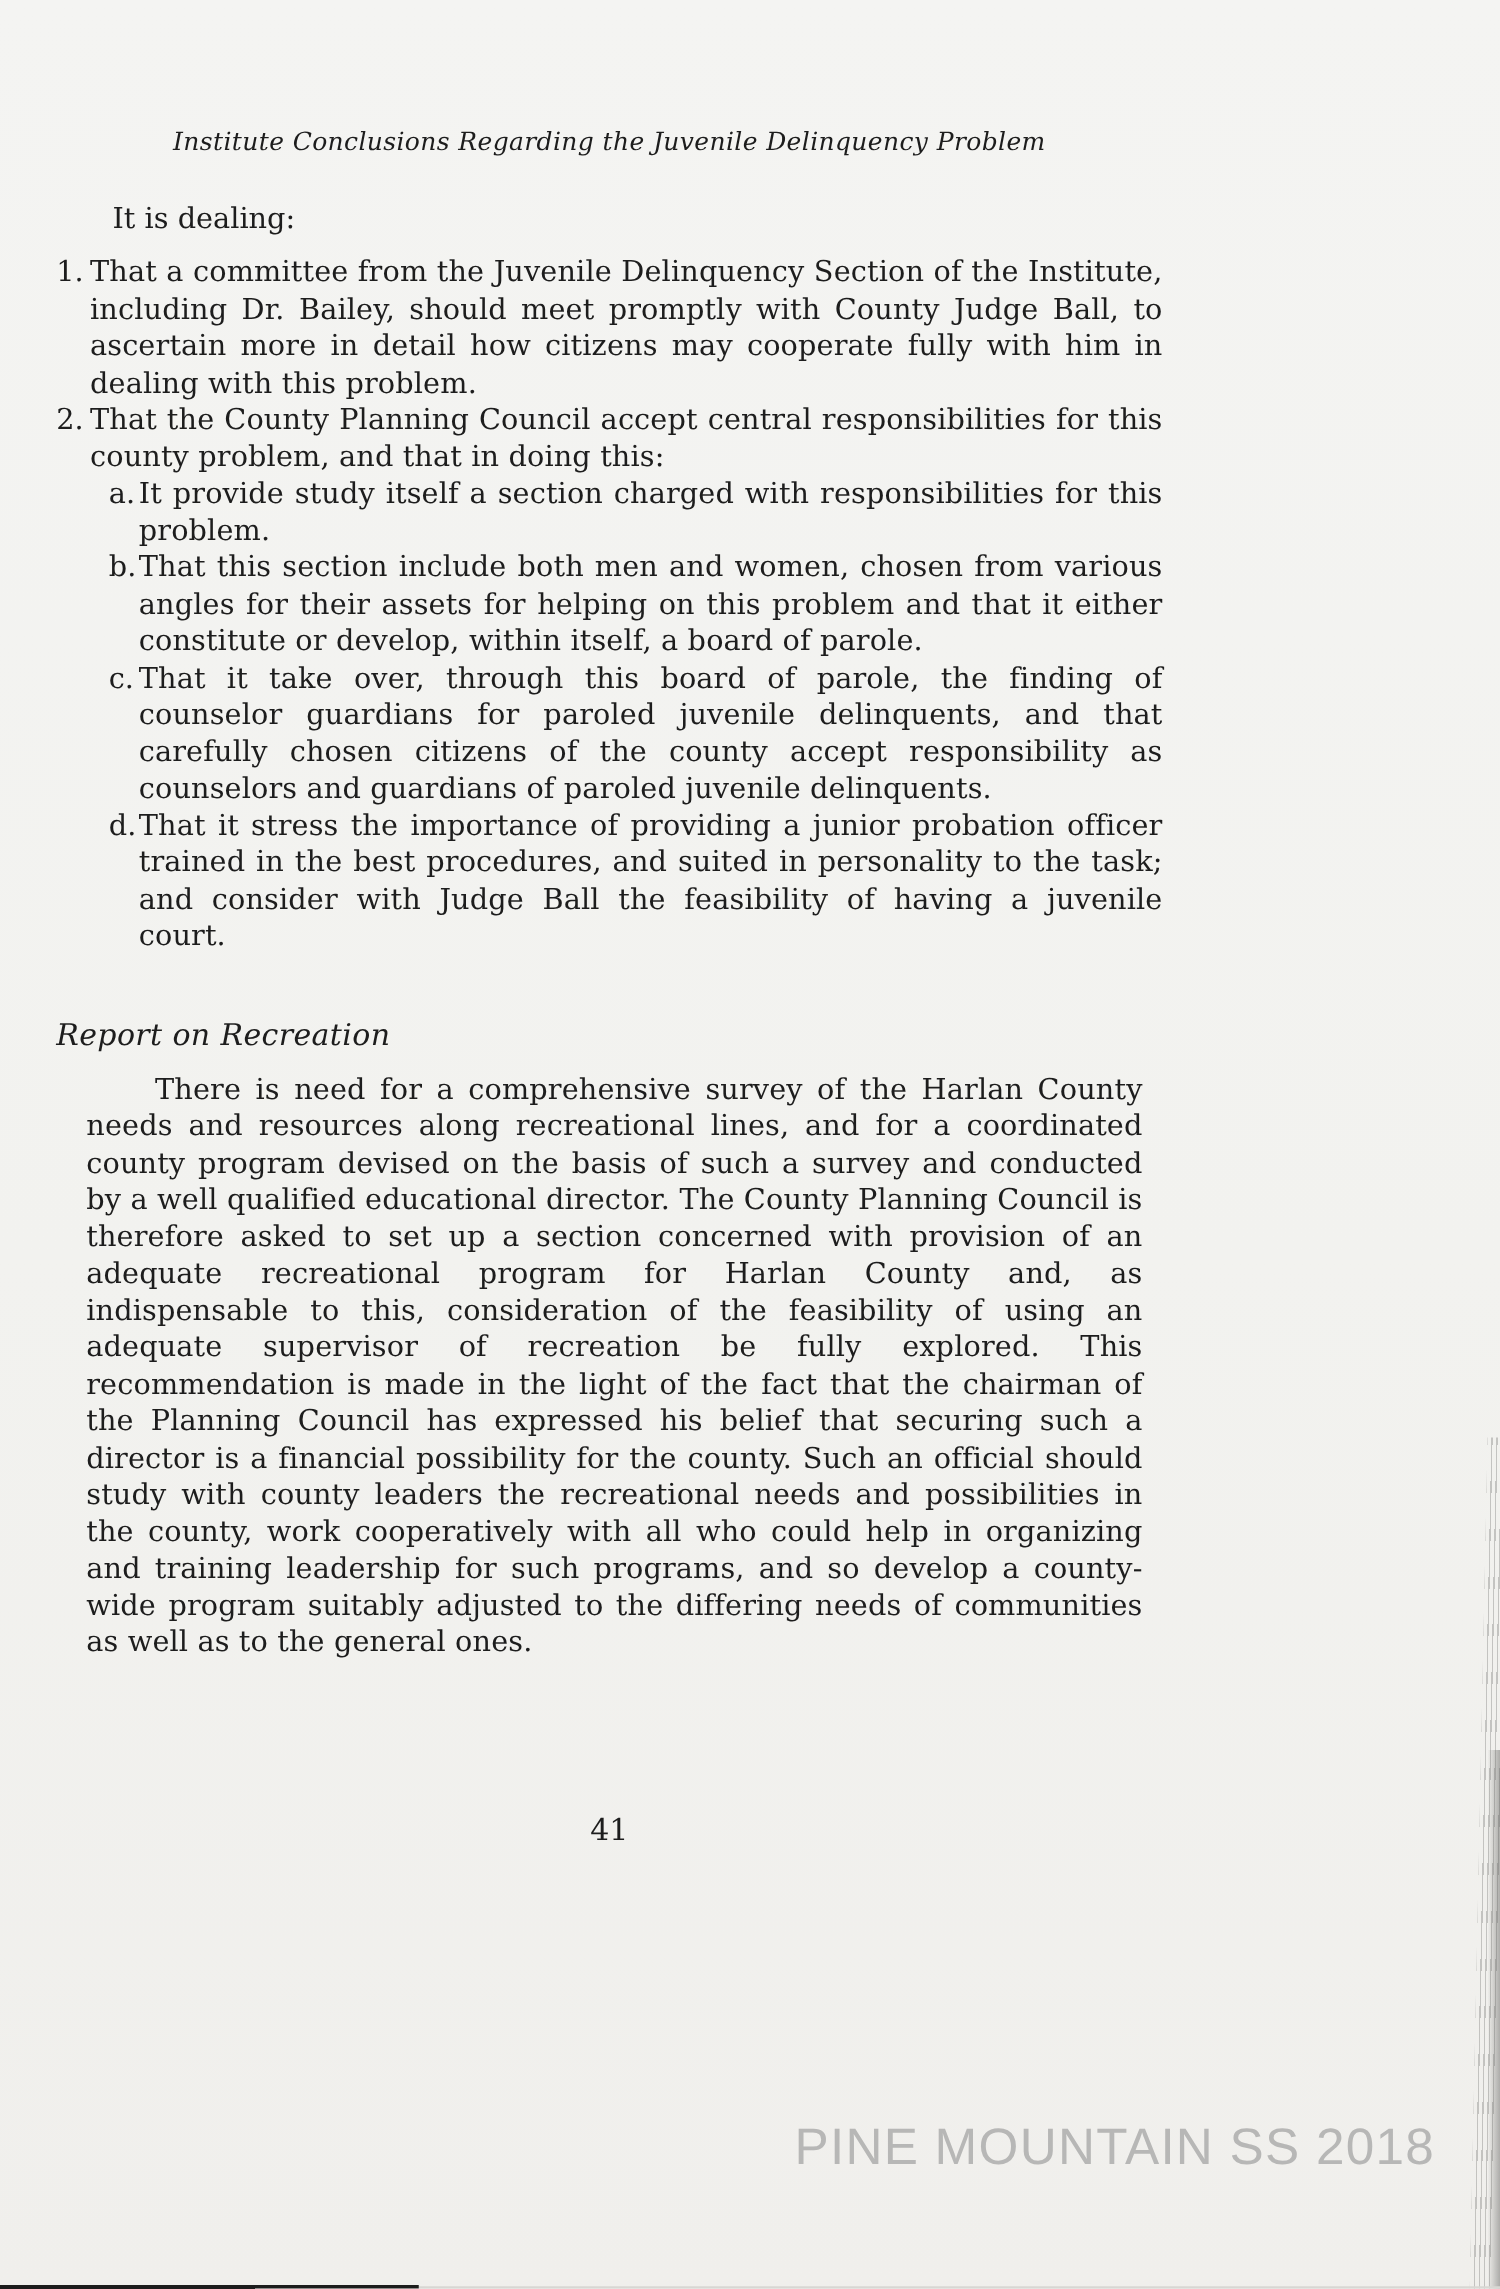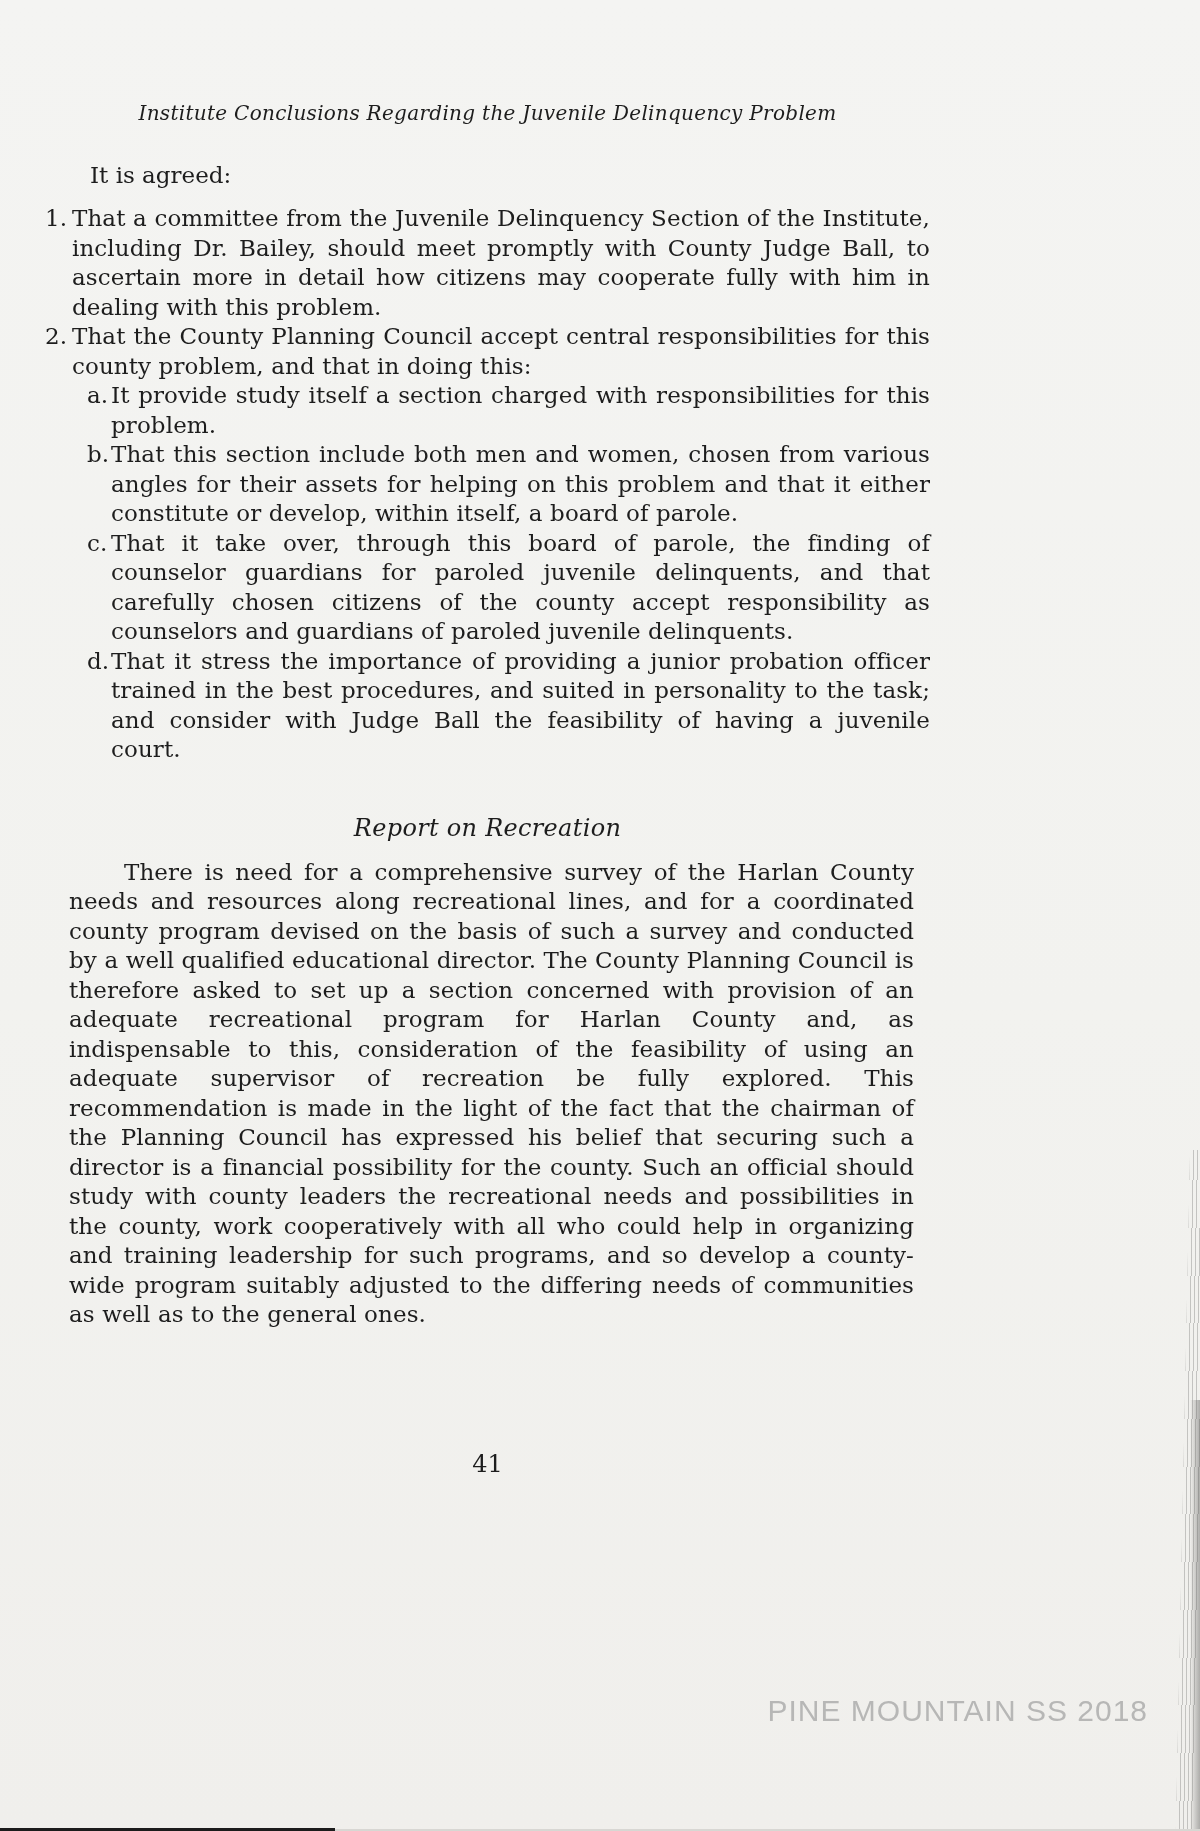--- a/index.html
+++ b/index.html
@@ -50,21 +50,20 @@
   }
   .list-item .item-text {
     flex: 1 1 auto;
     text-align: justify;
     letter-spacing: 0.1px;
   }
   .sub-list { margin-left: 42px; }
   .sub-list .marker { flex: 0 0 24px; }
   .section-heading {
     margin-top: 48px;
-    text-align: center;
     font-style: italic;
     font-weight: 500;
     font-size: 24px;
     line-height: 31px;
     letter-spacing: 0.3px;
   }
   .para {
     font-size: 23px;
     line-height: 29.5px;
     text-align: justify;
@@ -85,21 +84,21 @@
     text-align: center;
     font-size: 24px;
     line-height: 29px;
   }
   .watermark {
     position: absolute;
     right: 52px;
     top: 1694px;
     font-family: "Liberation Sans", "DejaVu Sans", sans-serif;
     font-weight: 400;
-    font-size: 30px;
+    font-size: 41px;
     letter-spacing: 1px;
     color: #b7b7b6;
   }
   
   .edge-lines {
     position: absolute;
     right: 0;
     top: 1150px;
     width: 17px;
     height: 681px;
@@ -137,21 +136,21 @@
 </head>
 <body>
 
 <div class="page">
   <div class="content">
 
     <div class="doc-title">
       <div>Institute Conclusions Regarding the Juvenile Delinquency Problem</div>
     </div>
 
-    <div class="intro-line">It is agreed:</div>
+    <div class="intro-line">It is dealing:</div>
 
     <div class="num-list">
 
       <div class="list-item">
         <span class="marker">1.</span>
         <span class="item-text">That a committee from the Juvenile Delinquency Section of the Institute, including Dr. Bailey, should meet promptly with County Judge Ball, to ascertain more in detail how citizens may cooperate fully with him in dealing with this problem.</span>
       </div>
 
       <div class="list-item">
         <span class="marker">2.</span>

